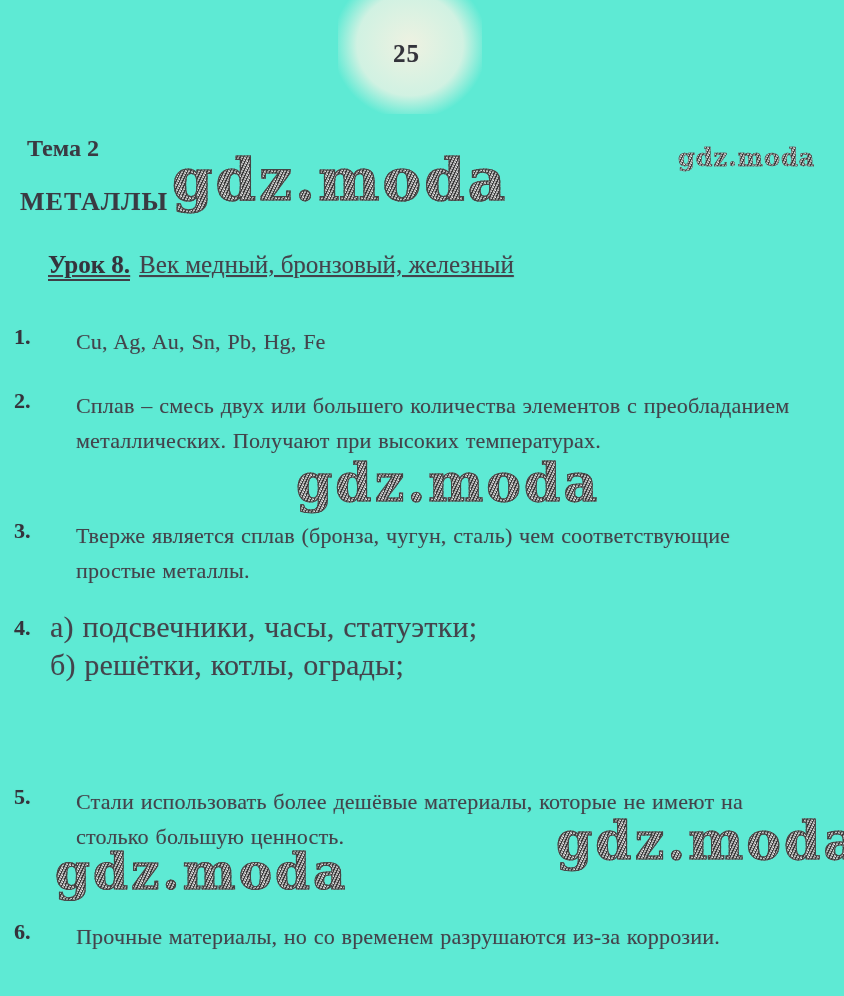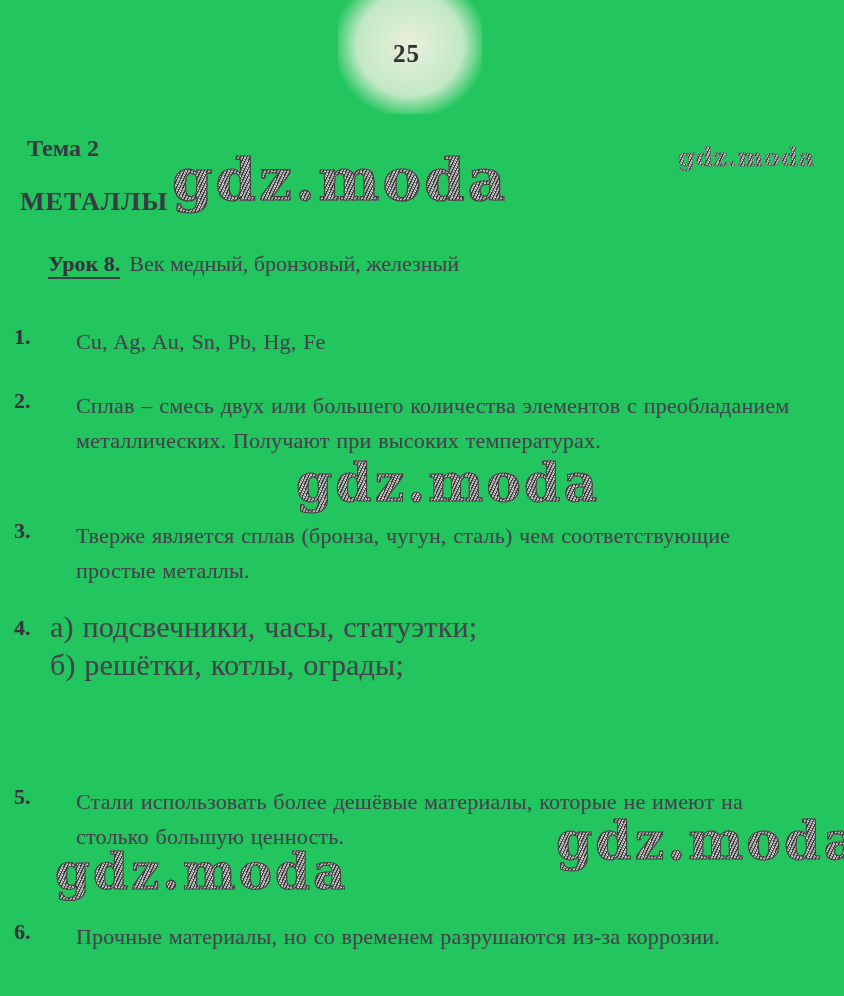--- a/index.html
+++ b/index.html
@@ -1,20 +1,20 @@
 <!DOCTYPE html>
 <html><head>
 <meta charset="utf-8">
 <style>
   html, body { margin: 0; padding: 0; background: #ffffff; }
   .page {
     position: relative;
     width: 844px;
     height: 996px;
-    background: #22c55e;
+    background: #5eead4;
     font-family: "Liberation Serif", serif;
     overflow: hidden;
     text-shadow: 0.3px 0.3px 0.7px rgba(90,90,100,0.38);
   }
 
   
   .scan-blob {
     position: absolute;
     left: 338px; top: -12px;
     width: 144px; height: 126px;
@@ -48,22 +48,23 @@
     font-size: 26px;
     font-weight: bold;
     letter-spacing: 1px;
     color: #3a3a42;
     text-align: center;
   }
 
   .lesson {
     position: absolute;
     left: 48px; top: 251px;
-    font-size: 22px;
+    font-size: 25px;
     color: #43434b;
+    text-decoration: underline;
   }
   .lesson-label {
     font-weight: bold;
     color: #34343c;
     border-bottom: 2px solid #3f3f47;
     padding-bottom: 1px;
     margin-right: 9px;
   }
 
   .answer {

